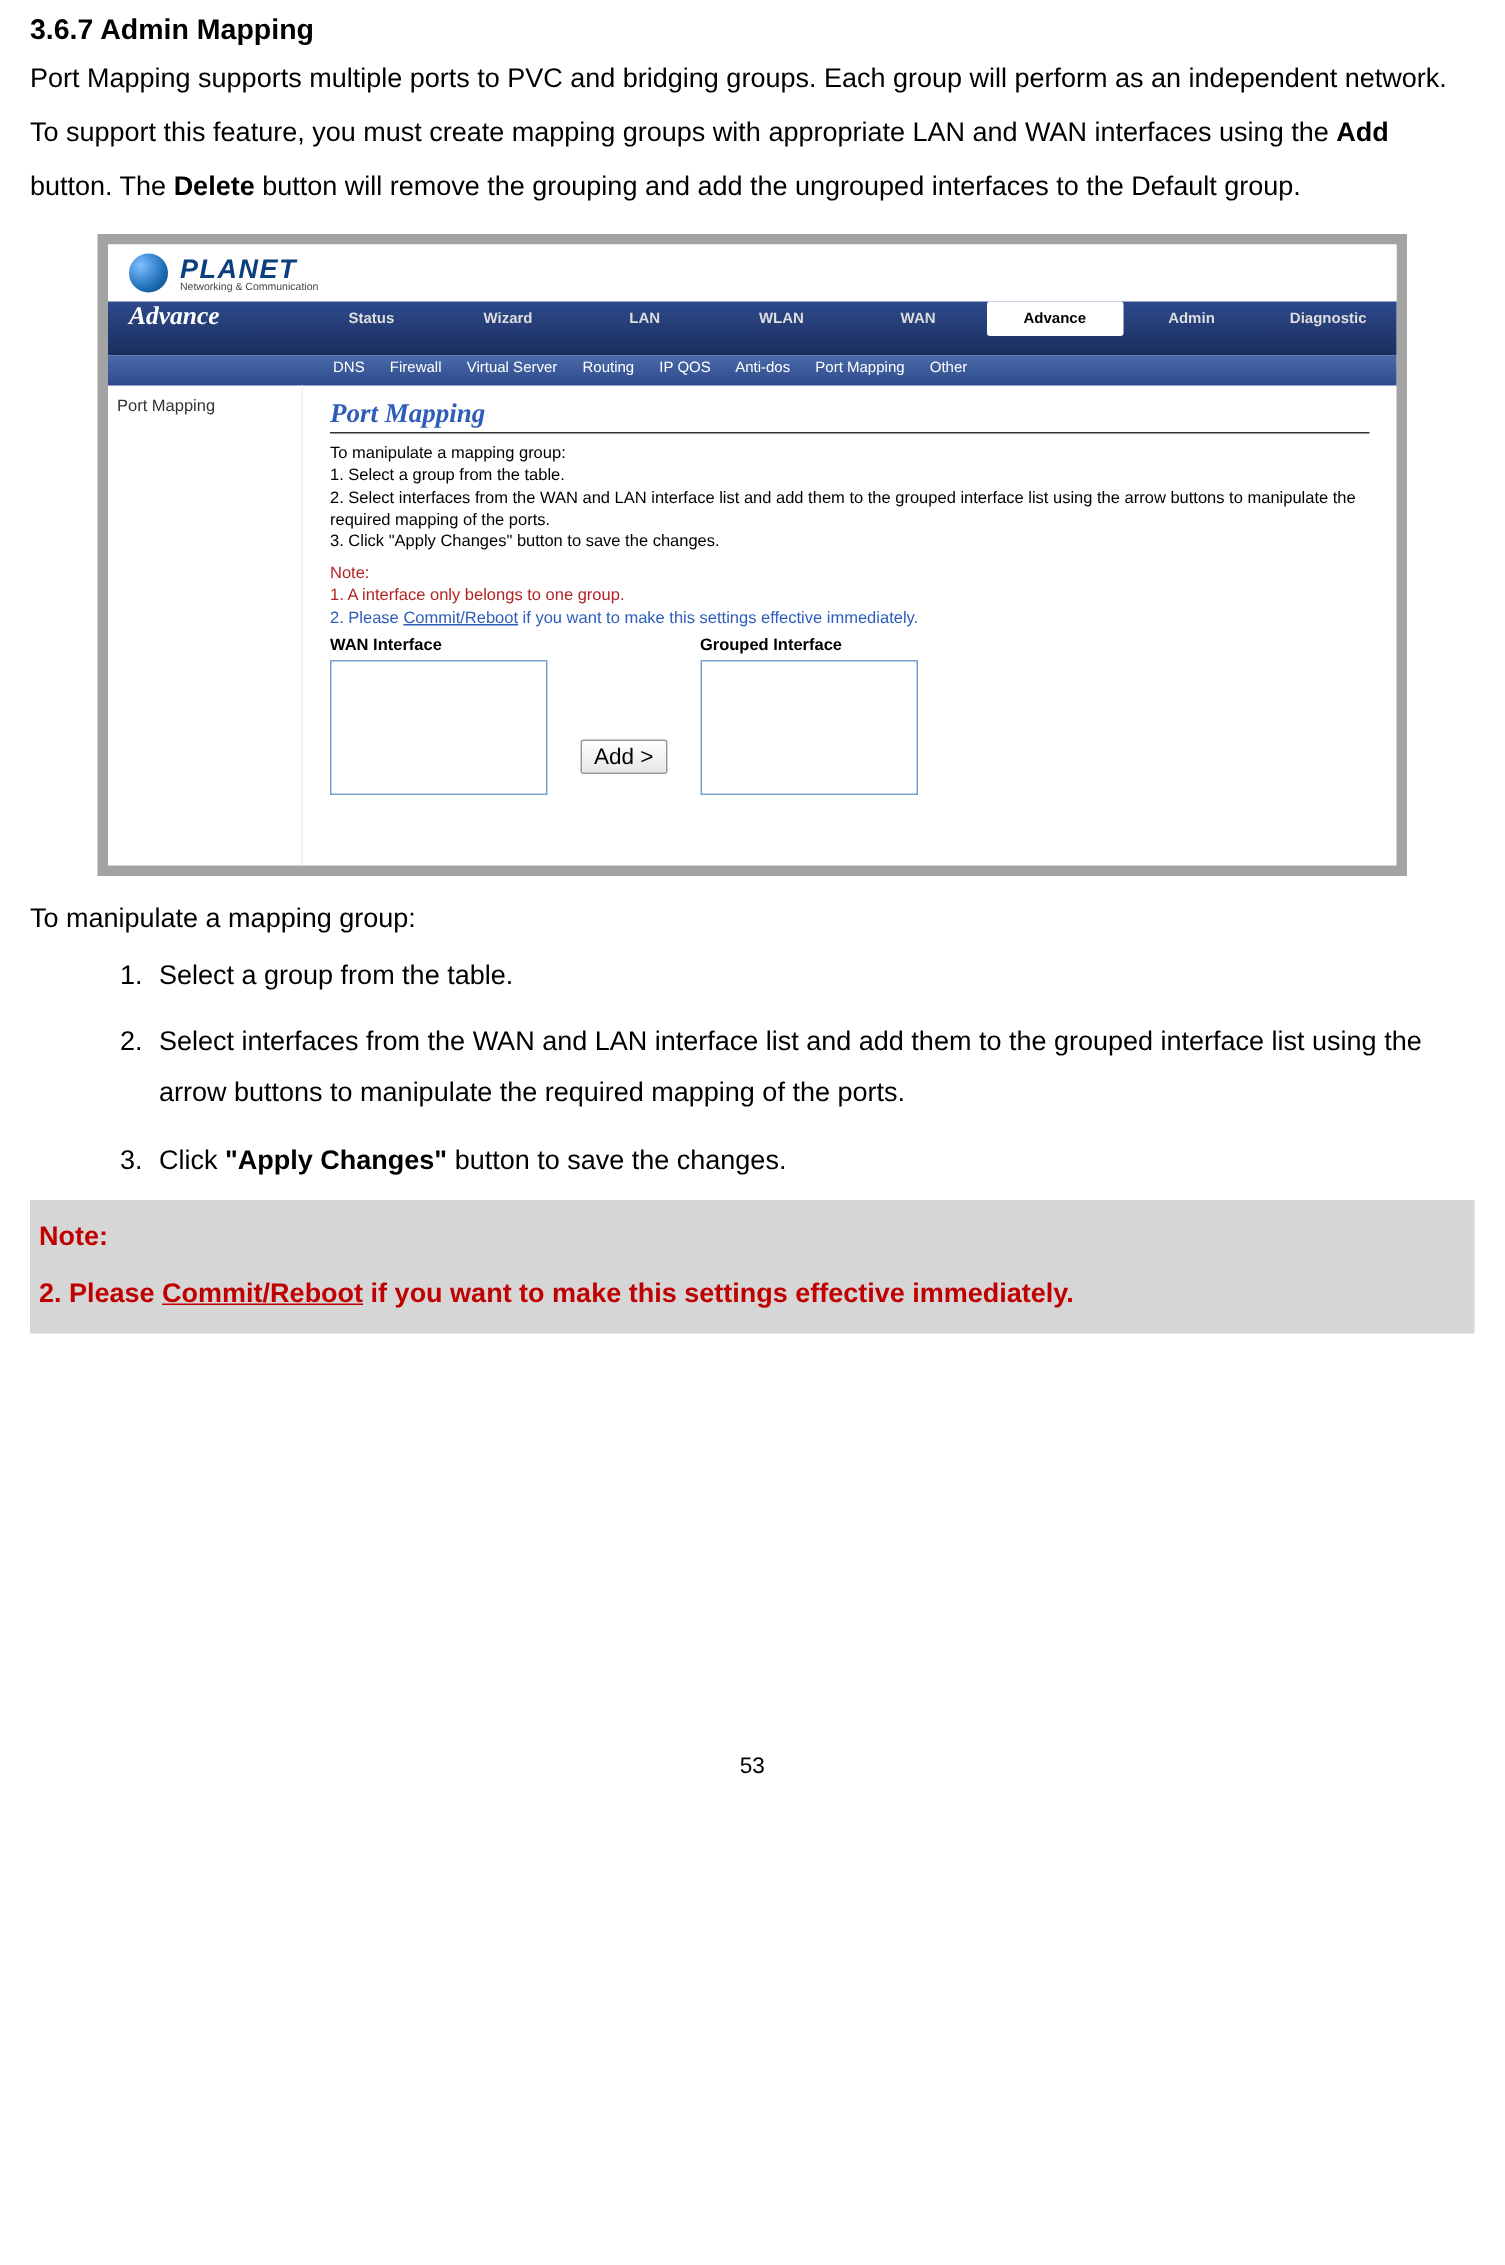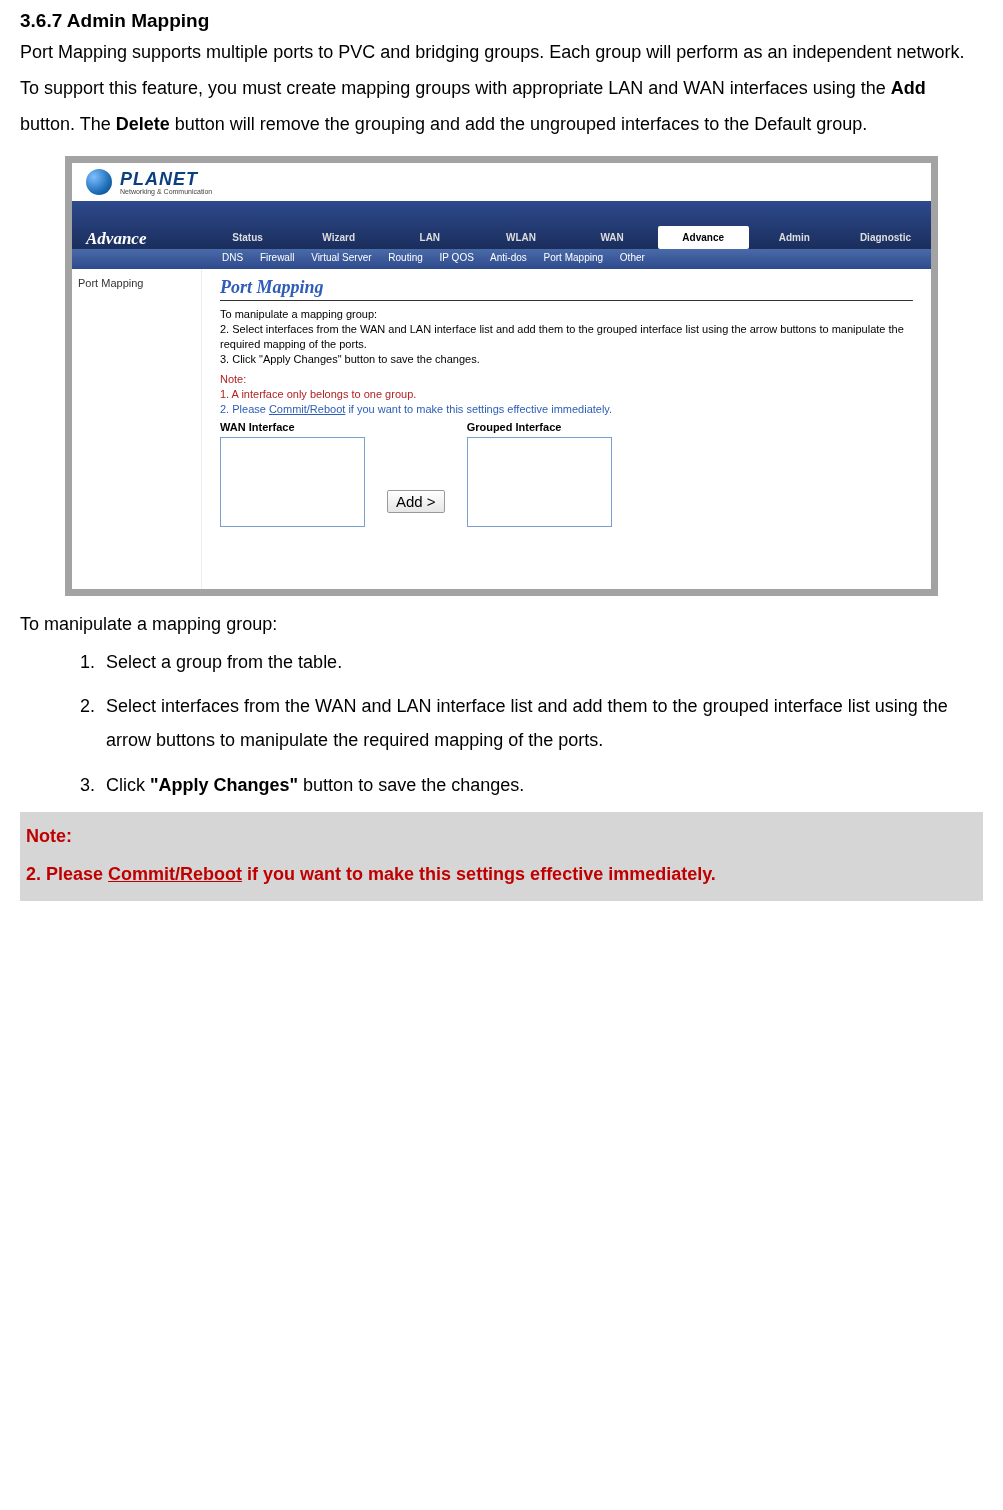--- a/index.html
+++ b/index.html
@@ -10,21 +10,21 @@
     .intro strong { font-weight: bold; }
 
     
     .screenshot { margin: 0 45px 18px 45px; border: 7px solid #a3a3a3; background: #fff; font-family: Arial, sans-serif; font-size: 11px; }
     .logo-bar { background: #fff; padding: 6px 14px; display: flex; align-items: center; }
     .logo-globe { width: 26px; height: 26px; border-radius: 50%; background: radial-gradient(circle at 30% 30%, #7fbfff 0%, #1e6fb8 60%, #0a3f75 100%); margin-right: 8px; position: relative; }
     .logo-text { display: flex; flex-direction: column; line-height: 1; }
     .logo-main { font-size: 18px; font-weight: bold; font-style: italic; color: #0b3f7e; letter-spacing: 1px; }
     .logo-sub { font-size: 7px; color: #444; }
 
-    .nav-main { background: linear-gradient(#2e4a8d, #1a2e5c); display: flex; align-items: flex-end; height: 48px; color: #fff; }
+    .nav-main { background: linear-gradient(#2e4a8d, #1a2e5c); display: flex; align-items: flex-start; height: 36px; color: #fff; }
     .nav-main .brand { flex: 0 0 130px; font-family: Georgia, serif; font-size: 17px; font-style: italic; font-weight: bold; padding-left: 14px; }
     .nav-tabs { display: flex; flex: 1; }
     .nav-tab { font-size: 10px; font-weight: bold; padding: 6px 10px; color: #ddd; cursor: pointer; text-align: center; flex: 1; }
     .nav-tab.active { background: #fff; color: #000; border-radius: 2px; }
 
     .subnav { background: linear-gradient(#4a6aa8, #2e4a8d); color: #fff; font-size: 10px; padding: 3px 0 3px 150px; height: 20px; }
     .subnav span { margin-right: 14px; cursor: pointer; }
 
     .content-area { display: flex; min-height: 320px; }
     .sidebar { flex: 0 0 130px; border-right: 1px solid #eee; padding: 8px 0 0 6px; font-size: 11px; color: #333; }
@@ -106,20 +106,21 @@
     </div>
 
     <div class="content-area">
       <div class="sidebar">
         <div>Port Mapping</div>
       </div>
       <div class="panel">
         <div class="panel-title">Port Mapping</div>
         <div class="instructions">
           <div>To manipulate a mapping group:</div>
+          <div>1. Select a group from the table.</div>
           <div>2. Select interfaces from the WAN and LAN interface list and add them to the grouped interface list using the arrow buttons to manipulate the required mapping of the ports.</div>
           <div>3. Click "Apply Changes" button to save the changes.</div>
           <div class="note-head">Note:</div>
           <div class="note1">1. A interface only belongs to one group.</div>
           <div class="note2">
             <span>2. Please </span><span class="cr">Commit/Reboot</span><span> if you want to make this settings effective immediately.</span>
           </div>
         </div>
 
 
@@ -149,13 +150,14 @@
     </li>
   </ol>
 
   <div class="note-box">
     <div class="n-title">Note:</div>
     <div class="n-line">
       <span>2. Please </span><span class="cr">Commit/Reboot</span><span> if you want to make this settings effective immediately.</span>
     </div>
   </div>
 
+  <div class="page-number">53</div>
 </div>
 
 </body></html>

